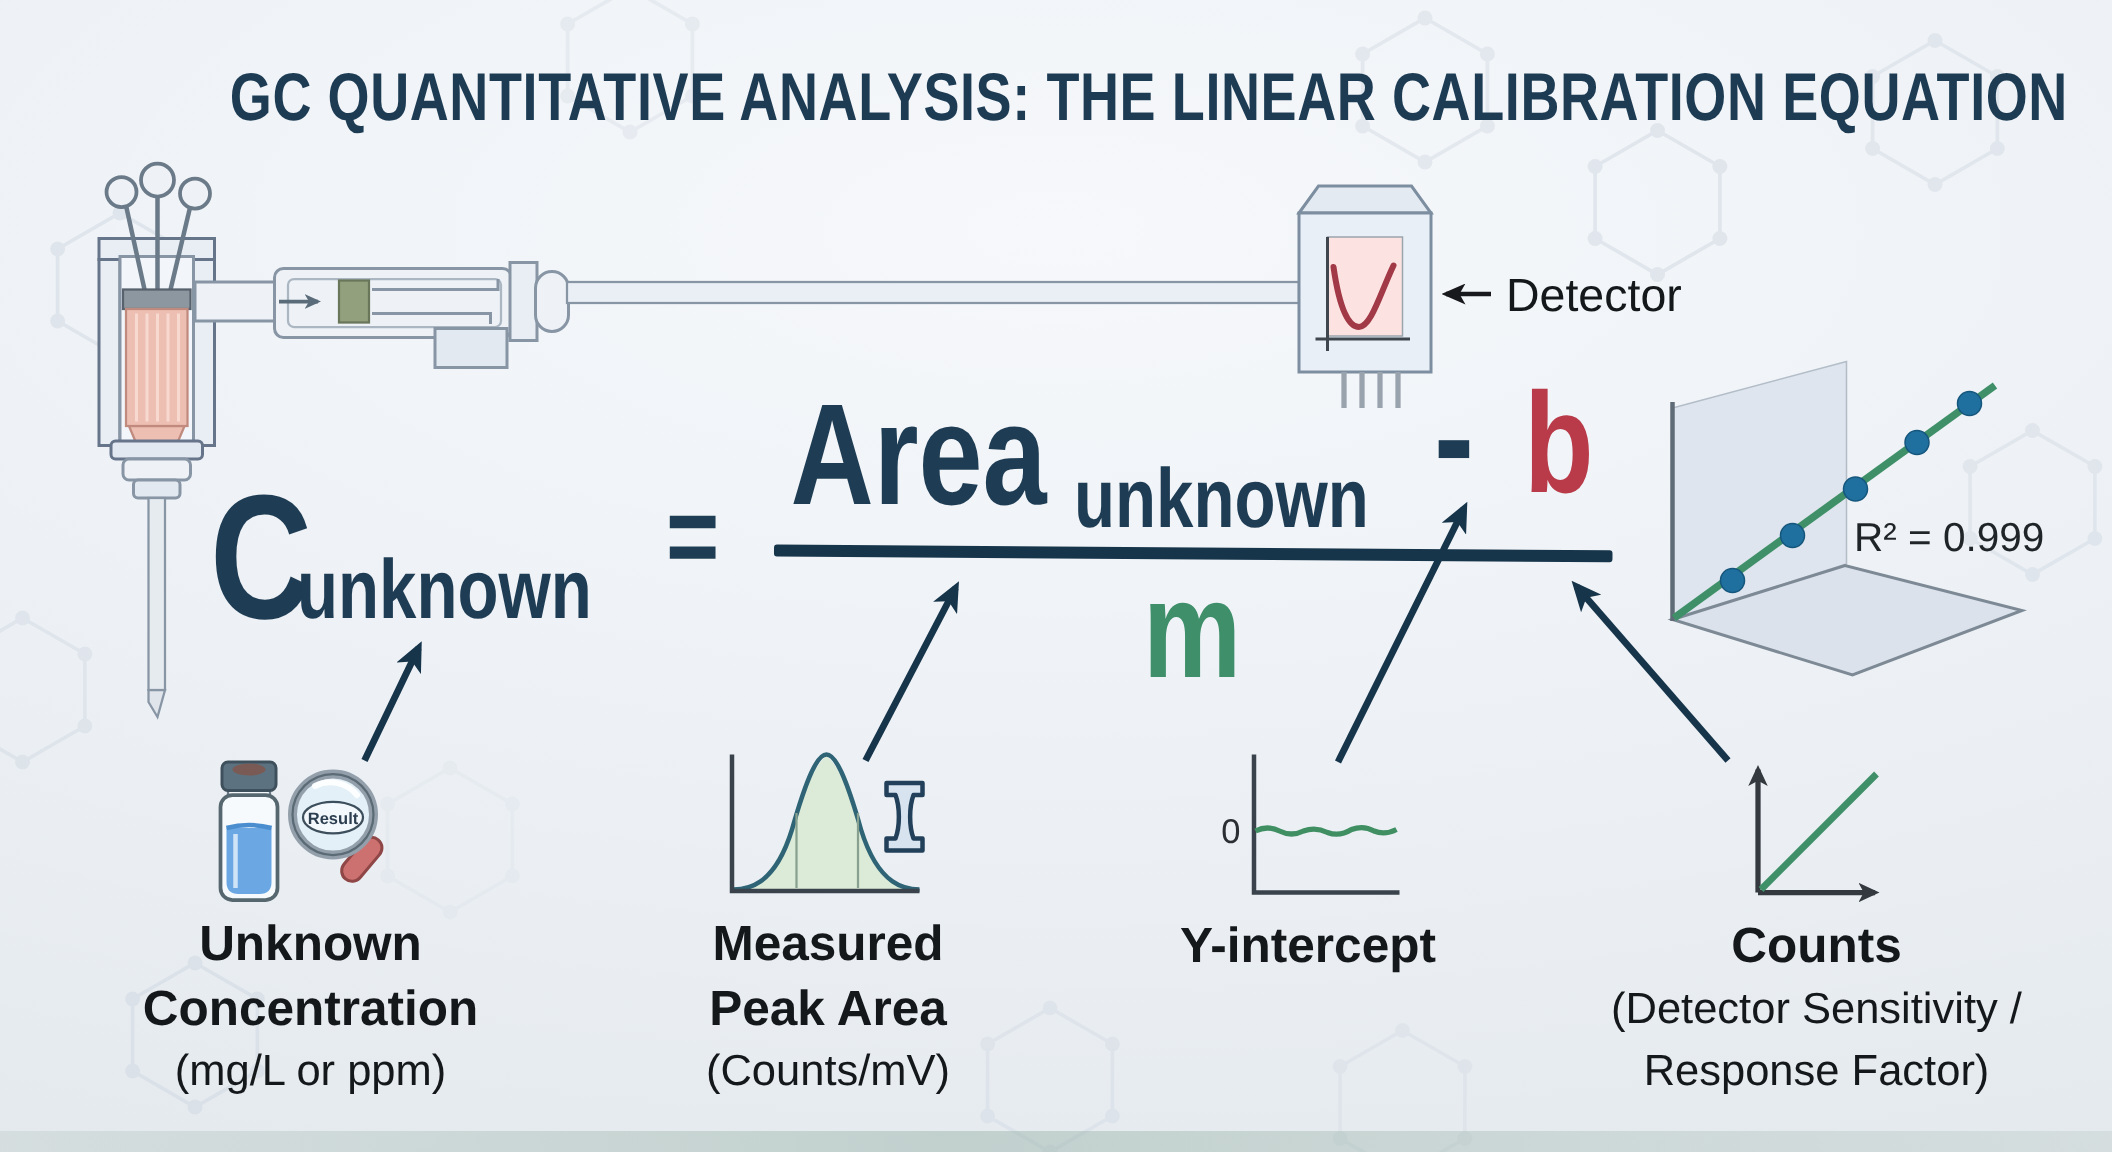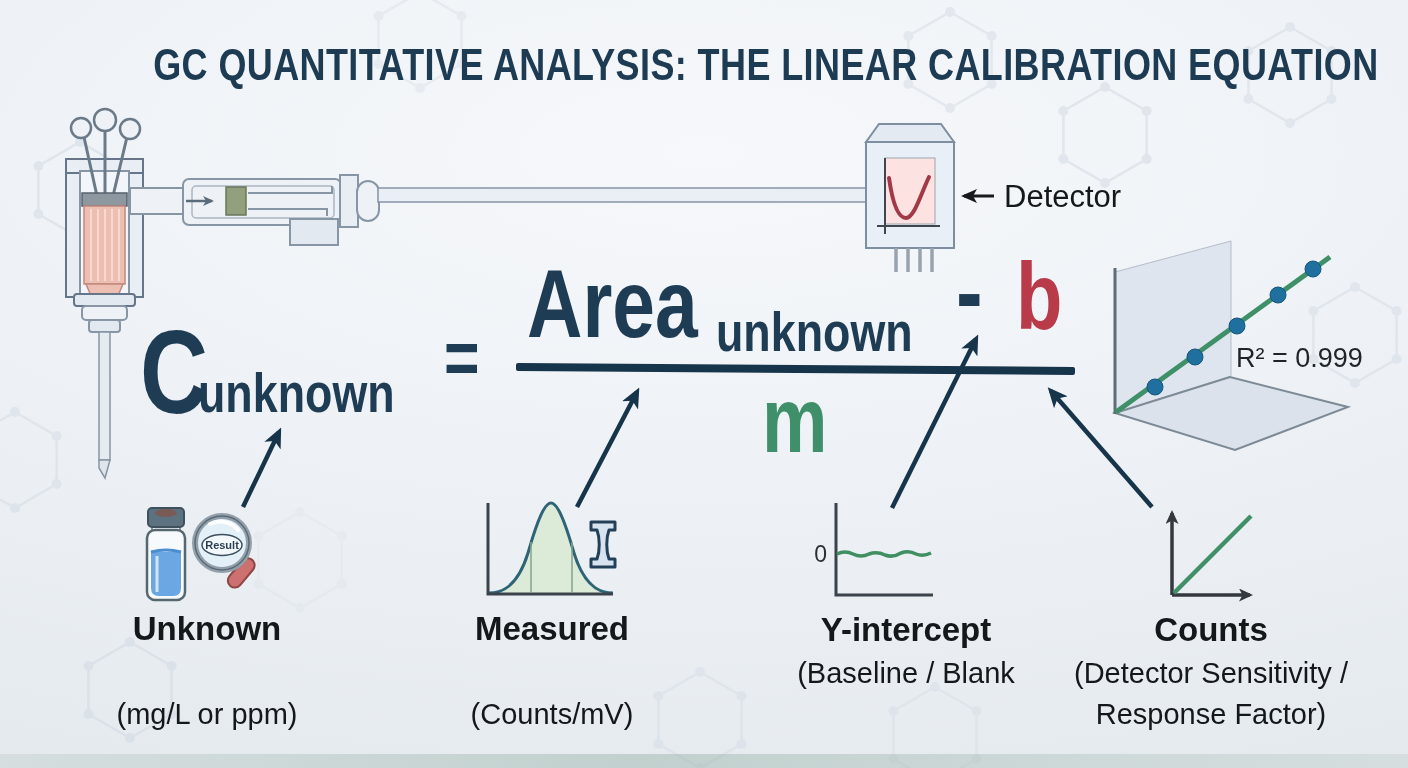--- a/index.html
+++ b/index.html
@@ -228,29 +228,30 @@
     <span class="eq eq-area">Area</span>
     <span class="eq eq-area-sub">unknown</span>
     <span class="eq eq-minus">-</span>
     <span class="eq eq-b">b</span>
     <div class="frac-bar"></div>
     <span class="eq eq-m">m</span>
   </div>
 
   <div class="col" style="left:37px;top:0;width:340px;height:768px">
     <div class="t" style="top:612px">Unknown</div>
+    <div class="t" style="top:655px">Concentration</div>
     <div class="s" style="top:700px">(mg/L or ppm)</div>
   </div>
   <div class="col" style="left:382px;top:0;width:340px;height:565px">
     <div class="t" style="top:612px">Measured</div>
+    <div class="t" style="top:655px">Peak Area</div>
     <div class="s" style="top:700px">(Counts/mV)</div>
   </div>
-  <div class="col" style="left:736px;top:0;width:340px;height:576px">
+  <div class="col" style="left:702px;top:0;width:340px;height:576px">
     <div class="t" style="top:613px">Y-intercept</div>
-    <div class="s" style="top:659px">(Baseline / Blank</div>
   </div>
   <div class="col" style="left:1031px;top:0;width:360px;height:768px">
     <div class="t" style="top:613px">Counts</div>
     <div class="s" style="top:659px">(Detector Sensitivity /</div>
     <div class="s" style="top:700px">Response Factor)</div>
   </div>
 
   <div class="bottom-strip"></div>
 </div>
 

